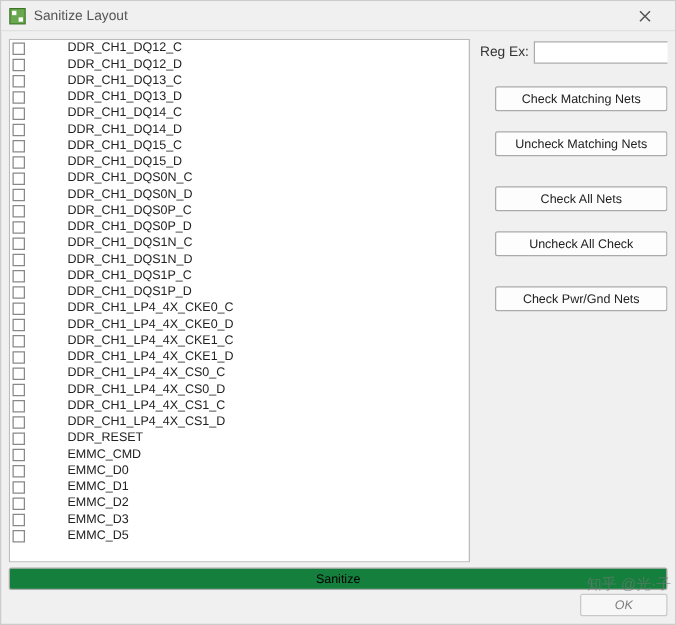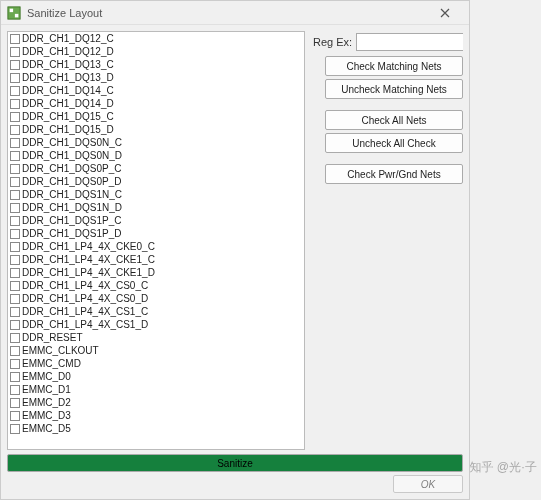--- a/index.html
+++ b/index.html
@@ -6,21 +6,21 @@
   body {
     margin: 0;
     font-family: "Segoe UI", Tahoma, sans-serif;
     font-size: 11px;
     background: #f0f0f0;
     width: 541px;
     height: 500px;
     overflow: hidden;
   }
   .window {
-    width: 470px;
+    width: 541px;
     height: 500px;
     background: #f0f0f0;
     border: 1px solid #ccc;
     display: flex;
     flex-direction: column;
   }
   .titlebar {
     height: 24px;
     display: flex;
     align-items: center;
@@ -83,27 +83,28 @@
     height: 10px;
     border: 1px solid #888;
     margin-right: 2px;
     flex-shrink: 0;
     background:#fff;
   }
   .list-label {
     color: #222;
     white-space: nowrap;
     font-size: 10px;
+    margin-left: 32px;
   }
   .right-panel {
     width: 150px;
     flex-shrink: 0;
     display: flex;
     flex-direction: column;
-    gap: 3px;
+    gap: 16px;
     padding-top: 2px;
   }
   .regex-row {
     display: flex;
     align-items: center;
     gap: 4px;
     margin-bottom: 2px;
   }
   .regex-label {
     color: #333;
@@ -250,20 +251,24 @@
           <div class="list-item">
             <span class="cb"></span>
             <span class="list-label">DDR_CH1_DQS1P_D</span>
           </div>
           <div class="list-item">
             <span class="cb"></span>
             <span class="list-label">DDR_CH1_LP4_4X_CKE0_C</span>
           </div>
           <div class="list-item">
             <span class="cb"></span>
+            <span class="list-label">DDR_CH1_LP4_4X_CKE0_D</span>
+          </div>
+          <div class="list-item">
+            <span class="cb"></span>
             <span class="list-label">DDR_CH1_LP4_4X_CKE1_C</span>
           </div>
           <div class="list-item">
             <span class="cb"></span>
             <span class="list-label">DDR_CH1_LP4_4X_CKE1_D</span>
           </div>
           <div class="list-item">
             <span class="cb"></span>
             <span class="list-label">DDR_CH1_LP4_4X_CS0_C</span>
           </div>
@@ -275,24 +280,20 @@
             <span class="cb"></span>
             <span class="list-label">DDR_CH1_LP4_4X_CS1_C</span>
           </div>
           <div class="list-item">
             <span class="cb"></span>
             <span class="list-label">DDR_CH1_LP4_4X_CS1_D</span>
           </div>
           <div class="list-item">
             <span class="cb"></span>
             <span class="list-label">DDR_RESET</span>
-          </div>
-          <div class="list-item">
-            <span class="cb"></span>
-            <span class="list-label">EMMC_CLKOUT</span>
           </div>
           <div class="list-item">
             <span class="cb"></span>
             <span class="list-label">EMMC_CMD</span>
           </div>
           <div class="list-item">
             <span class="cb"></span>
             <span class="list-label">EMMC_D0</span>
           </div>
           <div class="list-item">

